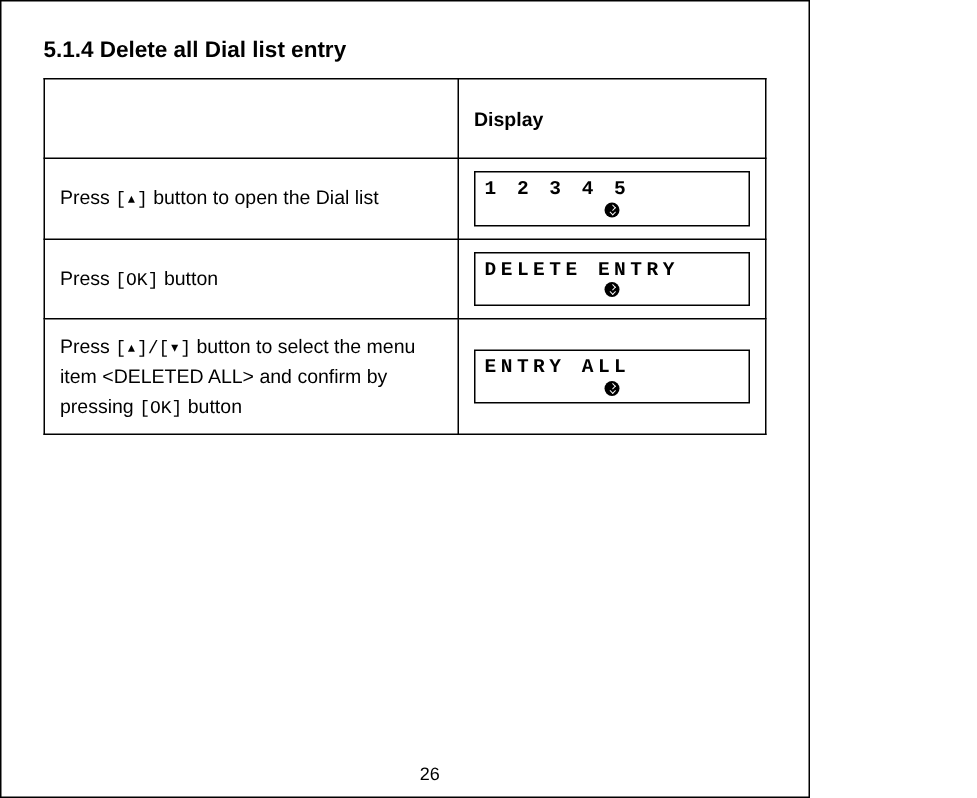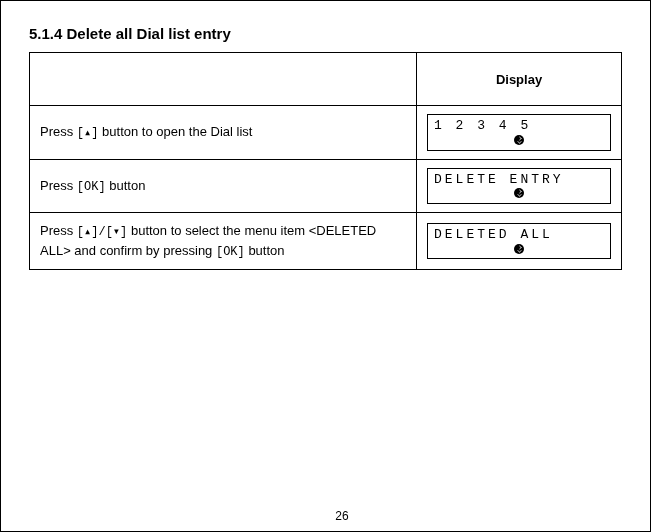--- a/index.html
+++ b/index.html
@@ -4,21 +4,21 @@
 <style>
   body {
     margin: 0;
     padding: 0;
     background: #fff;
     font-family: Arial, Helvetica, sans-serif;
     color: #000;
   }
   .page {
     box-sizing: border-box;
-    width: 651px;
+    width: 540px;
     height: 532px;
     border: 1px solid #000;
     position: relative;
     padding: 18px 28px 0 28px;
   }
   .heading {
     font-weight: bold;
     font-size: 15px;
     margin: 6px 0 10px 0;
   }
@@ -26,41 +26,42 @@
     border-collapse: collapse;
     width: 100%;
   }
   table.grid td, table.grid th {
     border: 1px solid #000;
     vertical-align: middle;
     font-size: 13px;
     padding: 8px 10px;
   }
   table.grid th {
-    text-align: center;
+    text-align: left;
     font-weight: bold;
     height: 36px;
   }
   .col-instr { width: 390px; }
   .col-disp  { width: auto; text-align: center; }
   .instr-text { line-height: 1.5; }
   .key {
     font-family: "Courier New", monospace;
     font-size: 12px;
   }
   .lcd {
     display: inline-block;
     border: 1px solid #000;
     width: 170px;
     padding: 4px 6px 2px 6px;
     text-align: left;
     font-family: "Courier New", monospace;
     letter-spacing: 3px;
     font-size: 13px;
     line-height: 1.1;
+    font-weight: bold;
   }
   .lcd .line1 { min-height: 14px; white-space: nowrap; }
   .lcd .line2 { text-align: center; }
   .bt-icon {
     display: inline-block;
     width: 10px; height: 10px;
     background: #000;
     border-radius: 50%;
     position: relative;
     vertical-align: middle;
@@ -135,21 +136,21 @@
     </tr>
 
     <tr>
       <td class="col-instr">
         <span class="instr-text">
           <span>Press </span><span class="key">[▴]/[▾]</span><span> button to select the menu item &lt;DELETED ALL&gt; and confirm by pressing </span><span class="key">[OK]</span><span> button</span>
         </span>
       </td>
       <td class="col-disp">
         <span class="lcd">
-          <div class="line1">DELETED  ALL</div>
+          <div class="line1">ENTRY  ALL</div>
           <div class="line2"><span class="bt-icon"></span></div>
         </span>
       </td>
     </tr>
 
 
   </tbody>
     </table>
 
   <div class="pagenum">26</div>

